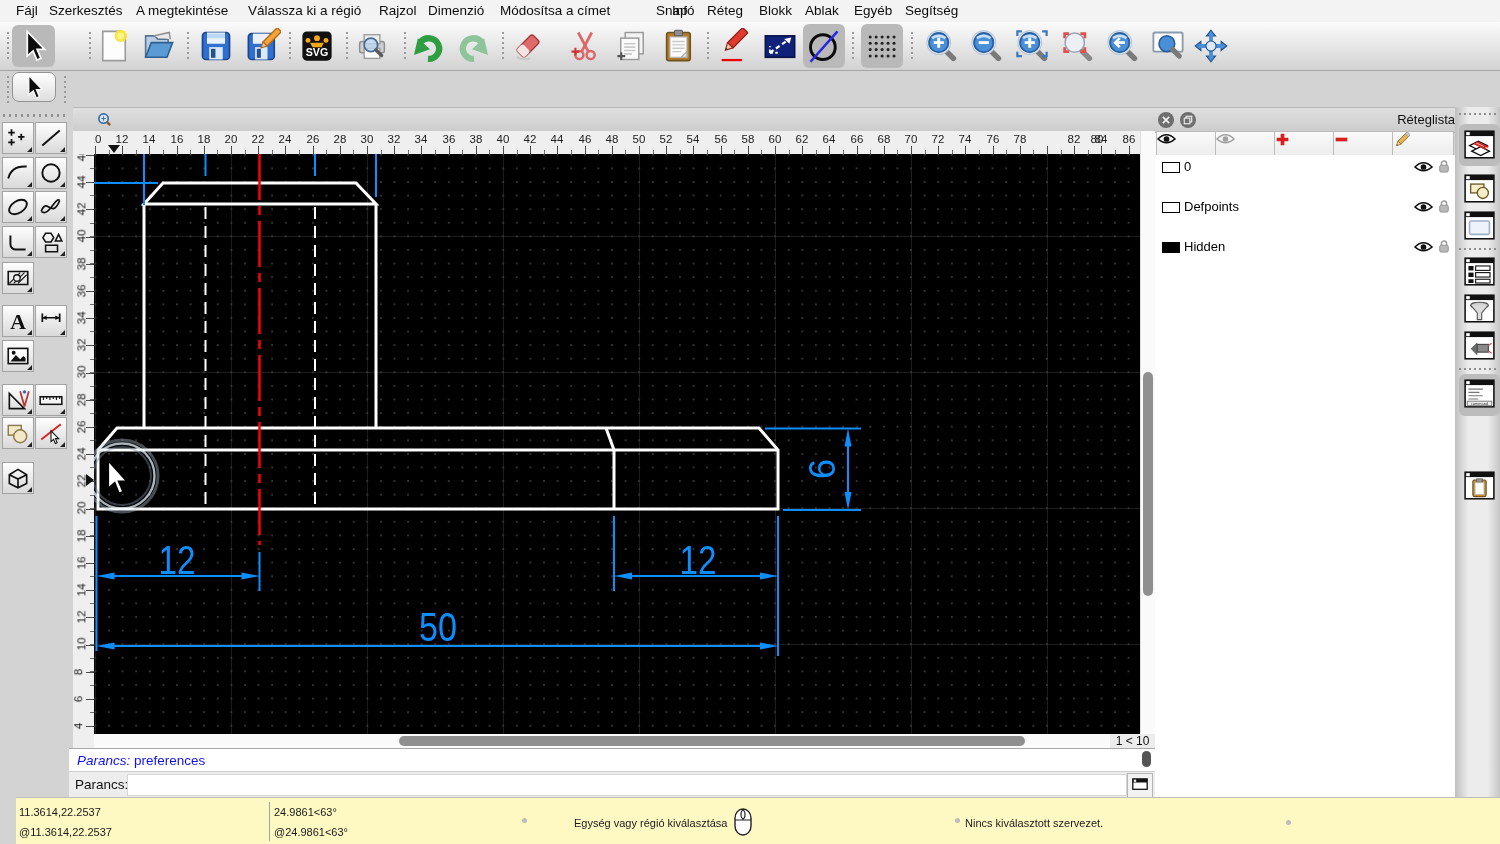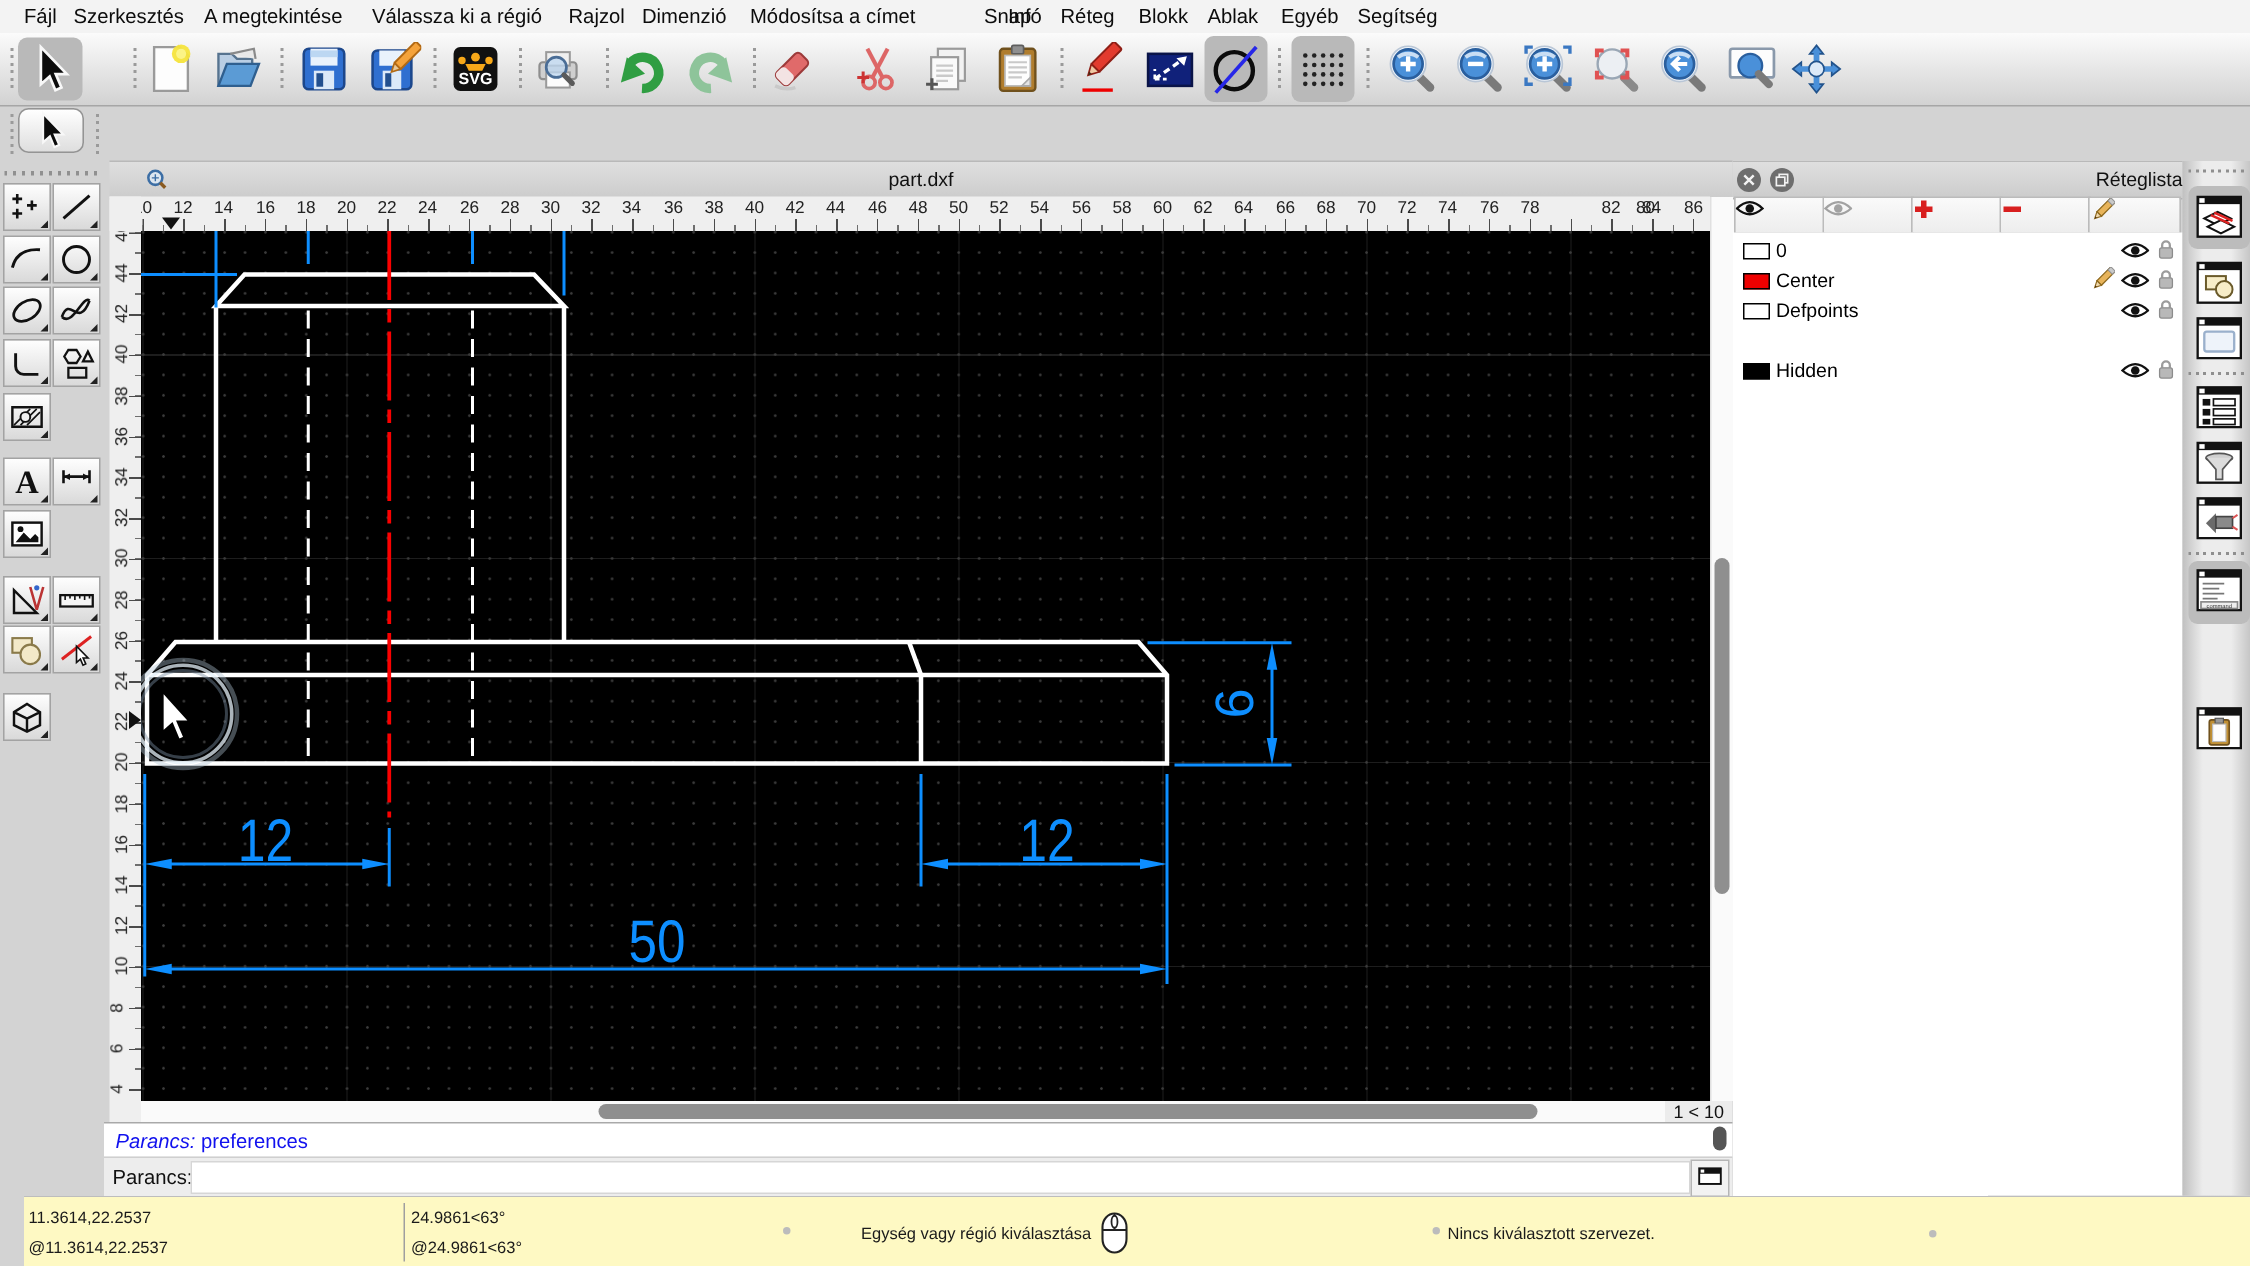--- a/index.html
+++ b/index.html
@@ -645,21 +645,20 @@
       </svg>
     </div>
   <div class="pbtn" style="left:2px;top:354px">
       <svg>
         <use href="#p-box3d"></use>
       </svg>
     </div>
 </div>
 
 <div id="mdititle" class="abs">
-    <div class="t">part.dxf</div>
   <svg style="position:absolute;left:24px;top:4px;width:15px;height:15px">
       <use href="#m-doc"></use>
     </svg>
 </div>
 <div id="vruler" class="abs">
   <span style="top:23.8px">46</span>
   <span style="top:51.0px">44</span>
   <span style="top:78.2px">42</span>
   <span style="top:105.4px">40</span>
   <span style="top:132.6px">38</span>
@@ -855,33 +854,20 @@
   <div class="lrow" style="top:2px">
       <div class="sw" style="background:#fff"></div>
       <div class="lname">0</div>
       <svg class="reye">
         <use href="#i-eye"></use>
       </svg>
       <svg class="rlock">
         <use href="#i-lock"></use>
       </svg>
     </div>
-  <div class="lrow" style="top:22px">
-      <div class="sw" style="background:#ee0000"></div>
-      <div class="lname">Center</div>
-      <svg class="rpen">
-        <use href="#i-pencil"></use>
-      </svg>
-      <svg class="reye">
-        <use href="#i-eye"></use>
-      </svg>
-      <svg class="rlock">
-        <use href="#i-lock"></use>
-      </svg>
-    </div>
   <div class="lrow" style="top:42px">
       <div class="sw" style="background:#fff"></div>
       <div class="lname">Defpoints</div>
       <svg class="reye">
         <use href="#i-eye"></use>
       </svg>
       <svg class="rlock">
         <use href="#i-lock"></use>
       </svg>
     </div>

